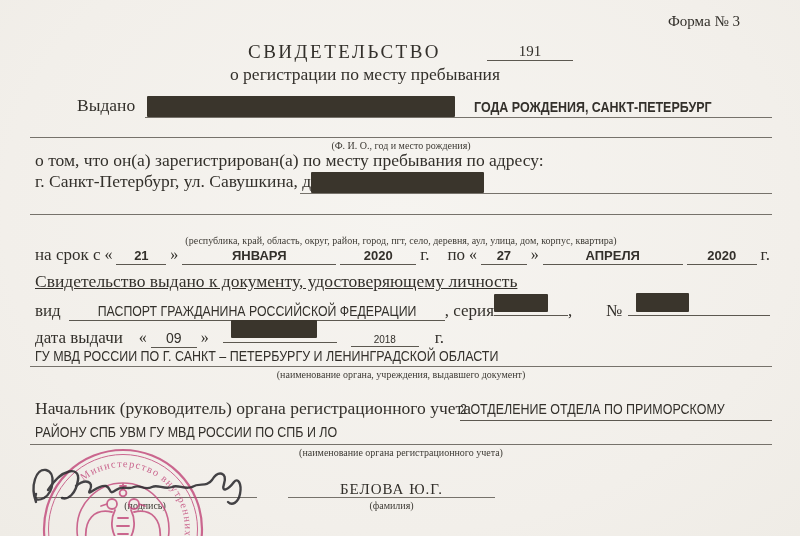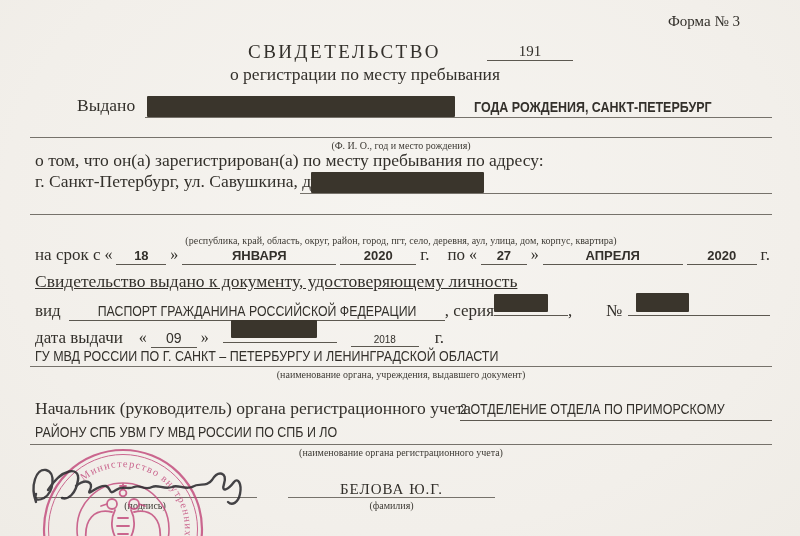--- a/index.html
+++ b/index.html
@@ -48,21 +48,21 @@
   <div class="abs caption" style="top:140px; left:30px; right:28px;">(Ф. И. О., год и место рождения)</div>
   <div class="abs z1" style="top:171px; left:35px; font-size:17.5px;">г. Санкт-Петербург, ул. Савушкина, дом</div>
   <div class="redaction" style="top:172px; left:311px; width:173px; height:21px;"></div>
   <div class="hline" style="top:193px; left:300px; right:28px;"></div>
   <div class="hline" style="top:214px; left:30px; right:28px;"></div>
   <div class="abs caption" style="top:217px; left:30px; right:28px;margin-top:18px;">(республика, край, область, округ, район, город, пгт, село, деревня, аул, улица, дом, корпус, квартира)</div>
 
   <div class="abs fillrow" style="top:237px; left:35px; right:30px;margin-top:8px;">
     <span class="t17">на срок с</span>
     <span class="quote">«</span>
-    <span class="seg" style="width:46px;">18</span>
+    <span class="seg" style="width:46px;">21</span>
     <span class="quote">»</span>
     <span class="seg" style="width:150px;">ЯНВАРЯ</span>
     <span class="seg" style="width:72px;">2020</span>
     <span class="t17">г.</span>
     <span class="t17" style="margin-left:14px;">по</span>
     <span class="quote">«</span>
     <span class="seg" style="width:42px;">27</span>
     <span class="quote">»</span>
     <span class="seg" style="width:136px;">АПРЕЛЯ</span>
     <span class="seg" style="width:66px;">2020</span>

